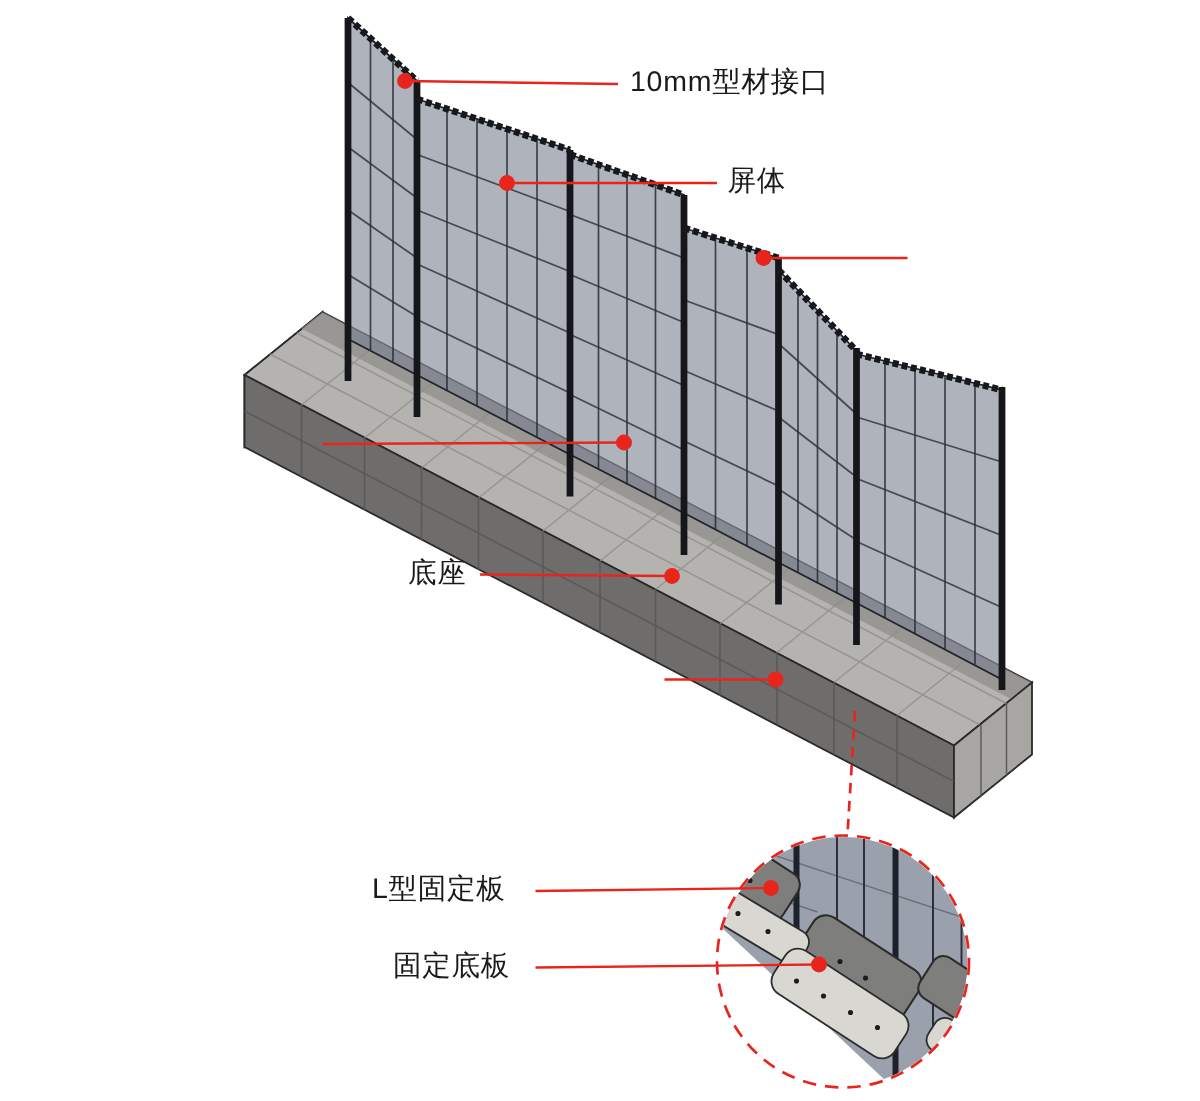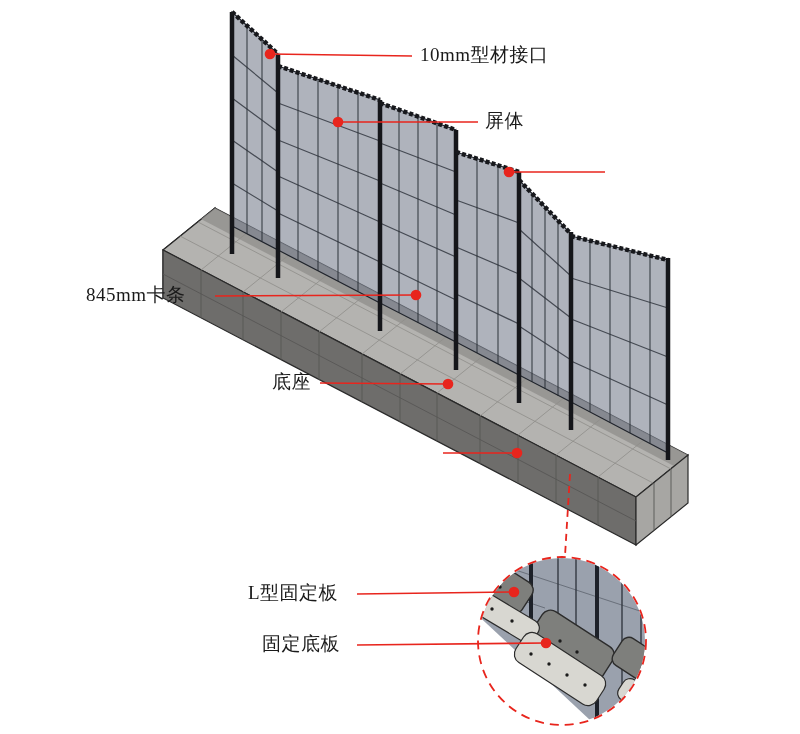--- a/index.html
+++ b/index.html
@@ -1,17 +1,17 @@
 <!DOCTYPE html>
 <html style="--annotation-red: #e8251d; --panel-gray: #79808f; --base-top: #b4b3b0; --base-front: #6e6d6b; --bg: #ffffff;"><head>
 <meta charset="utf-8">
 <style>
   html,body{margin:0;padding:0;background:#fff;}
   .canvas{position:relative;width:800px;height:734px;background:var(--bg,#fff);overflow:hidden;
-          font-family:Liberation Serif, serif;}
+          font-family:Liberation Sans, sans-serif;}
   .canvas svg{position:absolute;left:0;top:0;}
   .label{position:absolute;transform:translateY(-54%);white-space:nowrap;color:#1a1a1a;
          font-size:19px;letter-spacing:.5px;}
   
   .base-top{fill:var(--base-top,#b4b3b0);stroke:#2a2a2a;stroke-width:1.2;}
   .base-front{fill:var(--base-front,#6e6d6b);stroke:#2a2a2a;stroke-width:1.2;}
   .base-endL{fill:#5e5d5b;stroke:#2a2a2a;stroke-width:1.2;}
   .base-endR{fill:#a7a6a3;stroke:#2a2a2a;stroke-width:1.2;}
   .seam-top{stroke:#8e8d8a;stroke-width:1;fill:none;opacity:.8;}
   .seam-front{stroke:#585755;stroke-width:1;fill:none;opacity:.9;}
@@ -116,17 +116,16 @@
       <circle class="rdot" cx="416" cy="295" r="5.3"></circle>
       <circle class="rdot" cx="448" cy="384" r="5.3"></circle>
       <circle class="rdot" cx="517" cy="453" r="5.3"></circle>
       <circle class="rdot" cx="514" cy="592" r="5.3"></circle>
       <circle class="rdot" cx="546" cy="643" r="5.3"></circle>
     </g>
   </svg>
 
   <div class="label" style="left:420px;top:56px">10mm型材接口</div>
   <div class="label" style="left:485px;top:122px">屏体</div>
-  <div class="label" style="left:86px;top:296px">845mm卡条</div>
   <div class="label" style="left:272px;top:383px">底座</div>
   <div class="label" style="left:248px;top:594px">L型固定板</div>
   <div class="label" style="left:262px;top:645px">固定底板</div>
 </div>
 
 </body></html>

